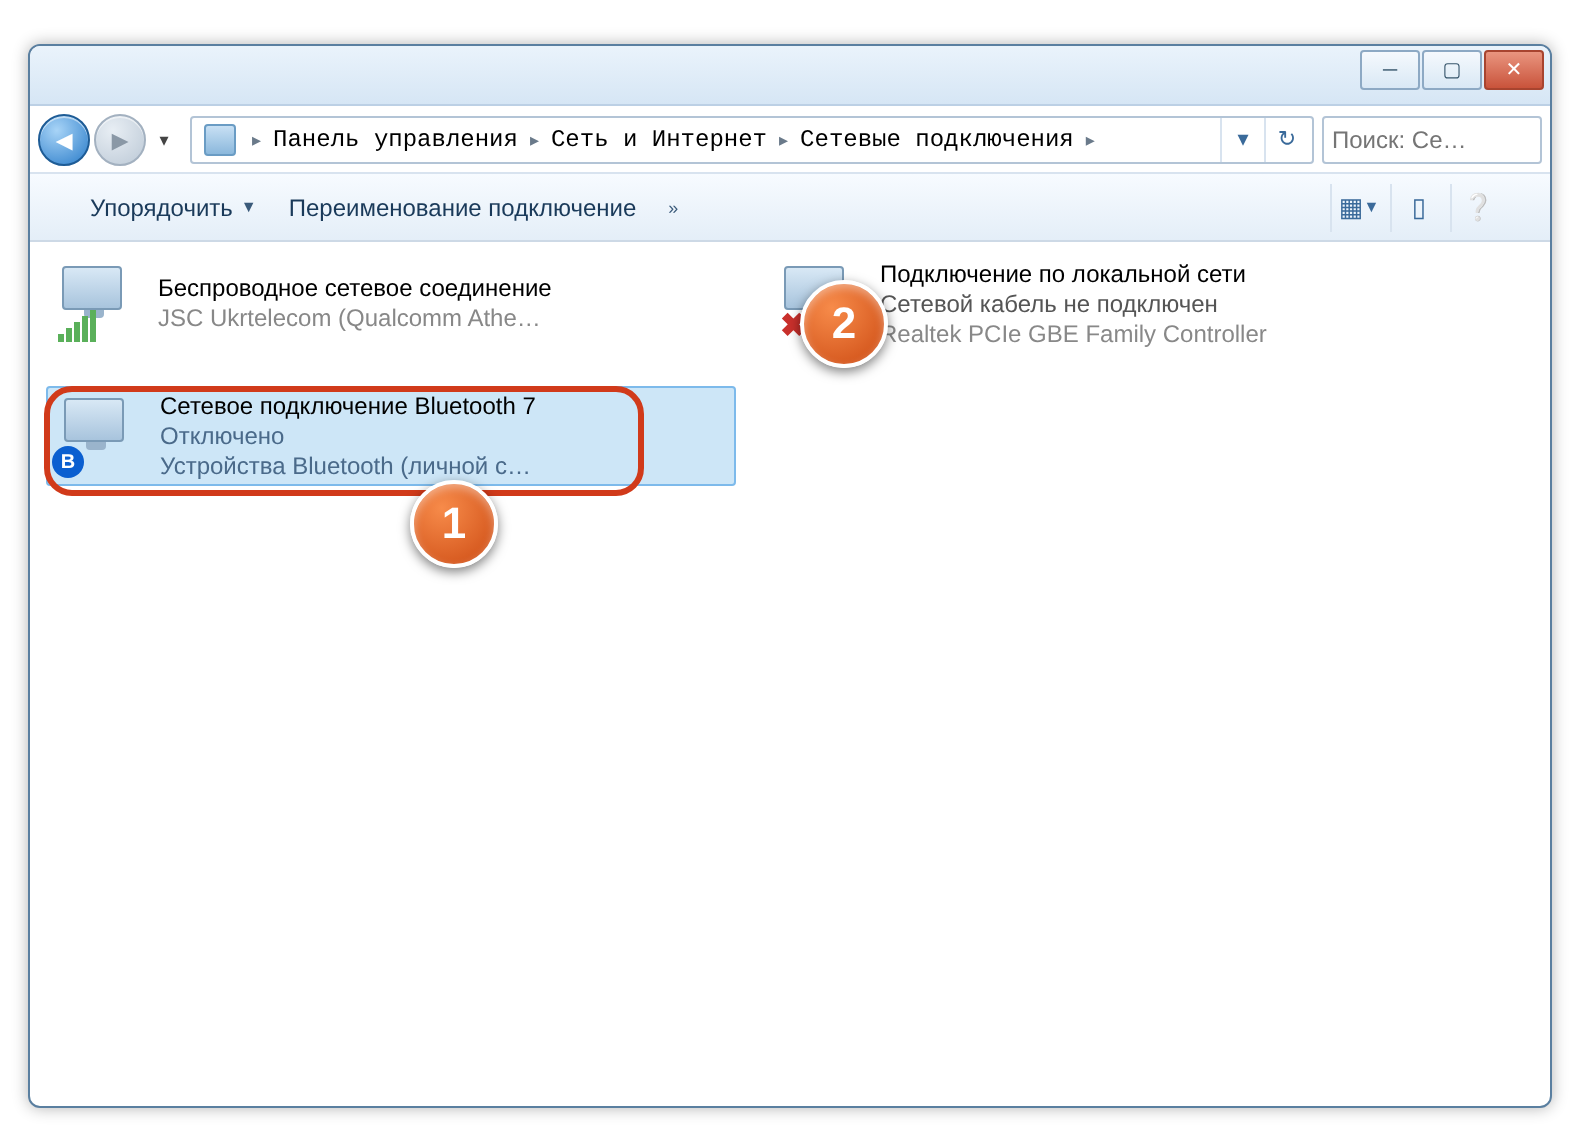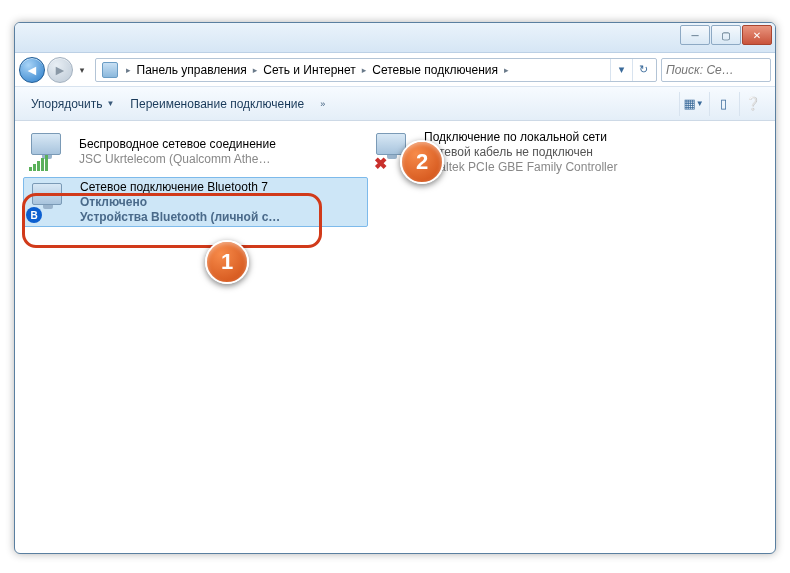--- a/index.html
+++ b/index.html
@@ -8,49 +8,49 @@
 .titlebar { height: 30px; background: linear-gradient(#eaf3fb, #d6e6f5); display: flex; justify-content: flex-end; align-items: flex-start; padding: 2px 3px 0 0; border-bottom: 1px solid #bcd0e5; }
 .win-btn { width: 30px; height: 20px; border: 1px solid #8da9c4; margin-left: 1px; background: linear-gradient(#f5f9fd, #d9e8f5); border-radius: 2px; display: flex; align-items: center; justify-content: center; font-family: Arial; font-size: 10px; color: #3a586e; }
 .win-close { background: linear-gradient(#e9957f, #c9533b); color: #fff; border-color: #a8442f; }
 .navbar { height: 34px; display: flex; align-items: center; padding: 0 4px; border-bottom: 1px solid #d8e3ef; background: #fff; }
 .nav-arrows { display: flex; align-items: center; margin-right: 6px; }
 .nav-arrow { width: 26px; height: 26px; border-radius: 50%; background: radial-gradient(circle at 35% 30%, #a8d4f7, #2a7cc9); border: 1px solid #1e5c96; display: flex; align-items: center; justify-content: center; color: #fff; font-size: 14px; margin-right: 2px; box-shadow: inset 0 1px 0 rgba(255,255,255,0.5); }
 .nav-arrow.fwd { background: radial-gradient(circle at 35% 30%, #e8eef4, #bcc9d6); border-color: #a3b1c0; color: #8a98a6; }
 .nav-drop { width: 14px; height: 20px; display: flex; align-items: center; justify-content: center; color: #444; font-size: 9px; }
 .address { flex: 1; height: 24px; border: 1px solid #b3c4d6; background: #fff; display: flex; align-items: center; padding: 0 2px; margin-right: 4px; border-radius: 2px; }
 .addr-icon { width: 16px; height: 16px; margin: 0 4px; background: linear-gradient(#c8e0f4, #8bb8dc); border: 1px solid #6a9cc4; border-radius: 2px; }
-.crumb { color: #000; padding: 0 2px; }
+.crumb { color: #000; padding: 0 2px; font-family: Liberation Mono, monospace; }
 .crumb-sep { color: #6a7a8a; padding: 0 4px; font-size: 9px; }
 .addr-end { margin-left: auto; display: flex; align-items: center; }
 .addr-btn { width: 22px; height: 22px; display: flex; align-items: center; justify-content: center; color: #3a6a9a; font-size: 11px; border-left: 1px solid #d8e3ef; }
 .search { width: 110px; height: 24px; border: 1px solid #b3c4d6; background: #fff; display: flex; align-items: center; padding: 0 4px; border-radius: 2px; }
-.search input { border: none; outline: none; width: 100%; font-style: italic; color: #888; font-size: 12px; }
-.toolbar { height: 34px; background: linear-gradient(#f7fbff, #e4eef8); border-bottom: 1px solid #cdd9e6; display: flex; align-items: center; padding: 0 8px; }
+.search input { border: none; outline: none; width: 100%; color: #888; font-size: 12px; }
+.toolbar { height: 34px; background: linear-gradient(#f7fbff, #e4eef8); border-bottom: 1px solid #cdd9e6; display: flex; align-items: center; padding: 0 22px; }
 .tb-item { padding: 4px 8px; color: #1a3a5a; display: flex; align-items: center; gap: 4px; }
 .tb-drop { font-size: 8px; color: #3a5a7a; }
 .tb-highlight { border: 3px solid #d13a1a; border-radius: 14px; padding: 3px 14px; margin: 0 4px; }
 .tb-more { padding: 0 8px; color: #3a5a7a; font-size: 9px; }
 .tb-right { margin-left: auto; display: flex; align-items: center; gap: 2px; }
 .tb-ricon { width: 28px; height: 24px; display: flex; align-items: center; justify-content: center; color: #3a6a9a; font-size: 13px; border-left: 1px solid #d8e3ef; }
-.content { padding: 6px 8px; display: flex; flex-wrap: wrap; gap: 0; align-content: flex-start; }
+.content { padding: 6px 8px; display: flex; flex-wrap: wrap; gap: 16px; align-content: flex-start; }
 .conn { width: 345px; height: 50px; display: flex; align-items: center; padding: 2px; border-radius: 2px; }
 .conn.selected { background: #cde6f7; border: 1px solid #7dbaeb; }
 .conn-icon { width: 48px; height: 42px; position: relative; margin-right: 6px; flex-shrink: 0; }
 .monitor { position: absolute; left: 6px; top: 2px; width: 30px; height: 22px; background: linear-gradient(#d8e8f5, #a8c4dd); border: 1px solid #7a9ab6; border-radius: 2px; }
 .monitor::after { content: ""; position: absolute; left: 10px; bottom: -5px; width: 10px; height: 4px; background: #9ab4cc; border-radius: 0 0 2px 2px; }
 .sigbars { position: absolute; left: 4px; bottom: 2px; display: flex; gap: 1px; align-items: flex-end; }
 .sigbars span { width: 3px; background: #5ab05a; }
 .sigbars .b1 { height: 4px; } .sigbars .b2 { height: 7px; } .sigbars .b3 { height: 10px; } .sigbars .b4 { height: 13px; } .sigbars .b5 { height: 16px; }
 .xmark { position: absolute; left: 4px; bottom: 0; color: #c9302c; font-weight: bold; font-size: 16px; }
 .btbadge { position: absolute; left: 0; bottom: 0; width: 16px; height: 16px; background: #0b5fd0; border-radius: 50%; color: #fff; font-size: 10px; display: flex; align-items: center; justify-content: center; font-weight: bold; }
 .conn-text { flex: 1; line-height: 1.25; overflow: hidden; }
 .conn-title { color: #000; white-space: nowrap; overflow: hidden; text-overflow: ellipsis; }
 .conn-status { color: #555; white-space: nowrap; overflow: hidden; text-overflow: ellipsis; }
 .conn-detail { color: #888; white-space: nowrap; overflow: hidden; text-overflow: ellipsis; }
-.conn.selected .conn-status, .conn.selected .conn-detail { color: #4a6a8a; font-weight: bold; }
+.conn.selected .conn-status, .conn.selected .conn-detail { color: #4a6a8a; }
 .row1-highlight { position: absolute; left: 22px; top: 193px; width: 300px; height: 55px; border: 3px solid #d13a1a; border-radius: 14px; pointer-events: none; }
 .callout { position: absolute; width: 44px; height: 44px; border-radius: 50%; background: radial-gradient(circle at 35% 30%, #f78b4a, #cc4a12); border: 2px solid #fff; box-shadow: 0 2px 6px rgba(0,0,0,0.5), inset 0 2px 4px rgba(255,255,255,0.4); color: #fff; font-size: 22px; font-weight: bold; display: flex; align-items: center; justify-content: center; }
 .c1 { left: 205px; top: 240px; }
 .c2 { left: 400px; top: 140px; }
 </style>
 </head>
 <body>
 
 <div class="window">
 

